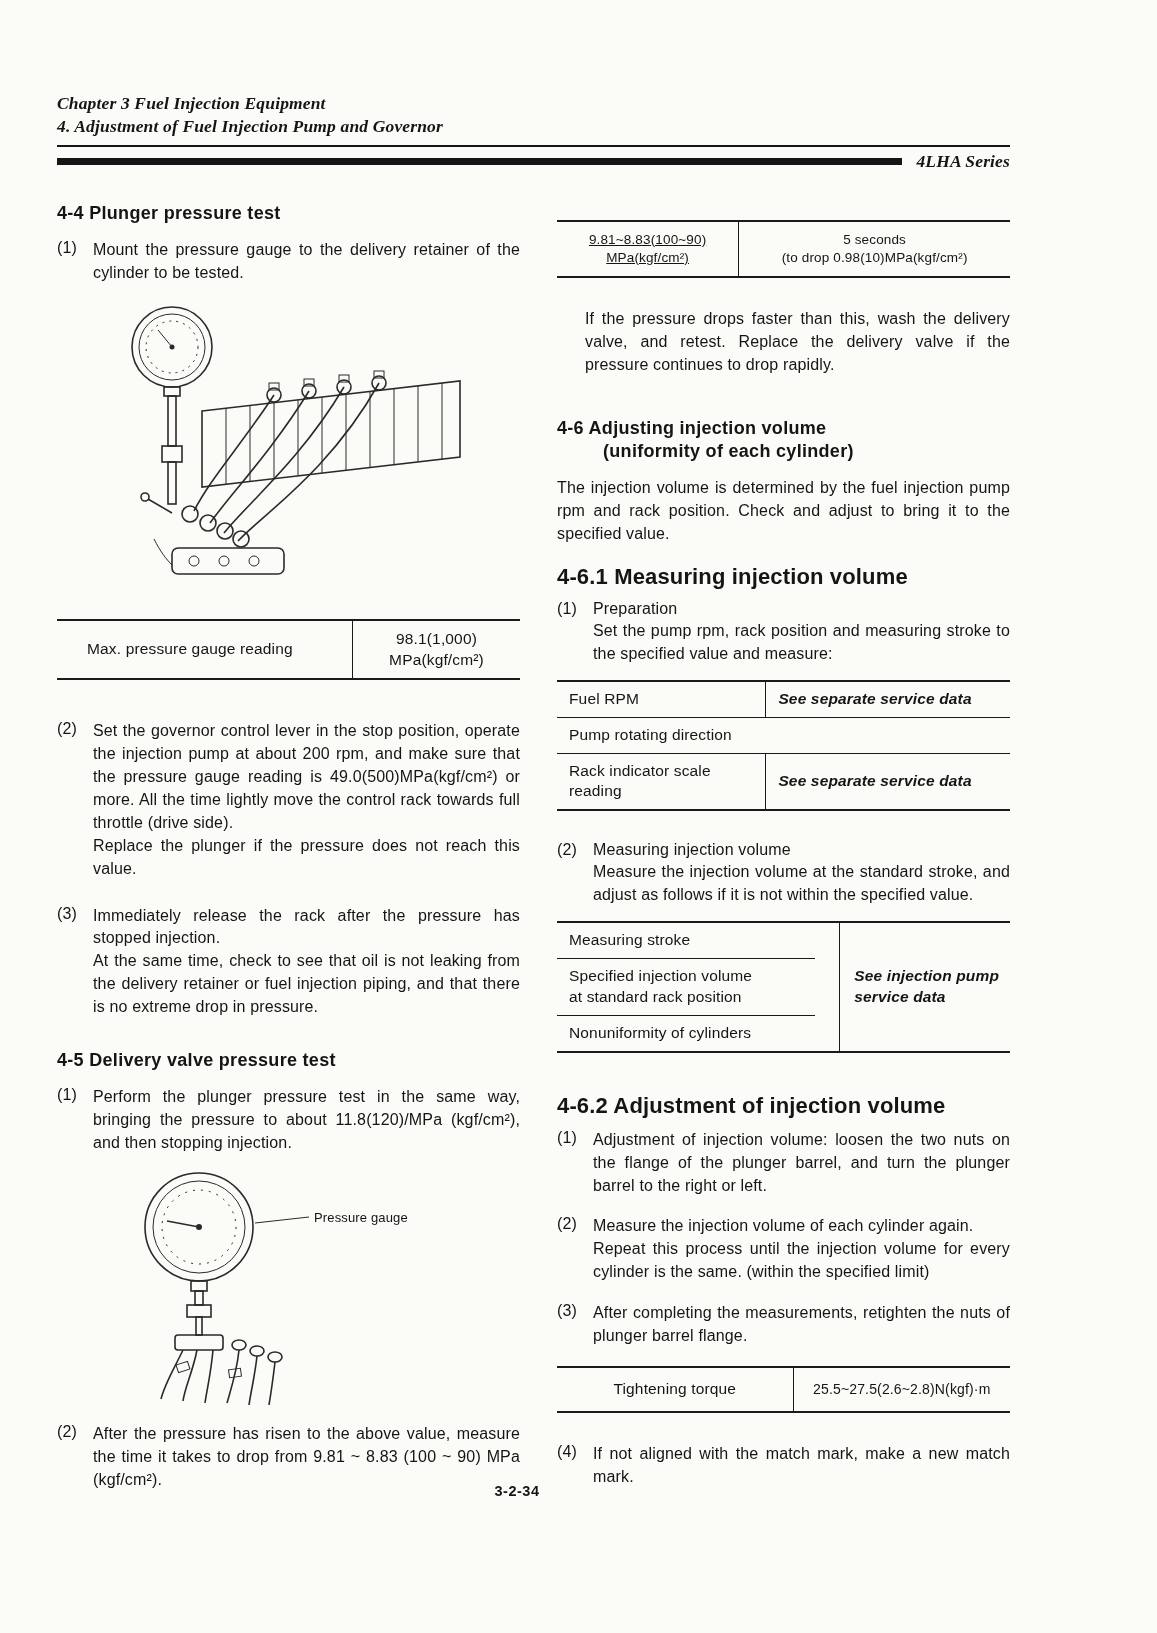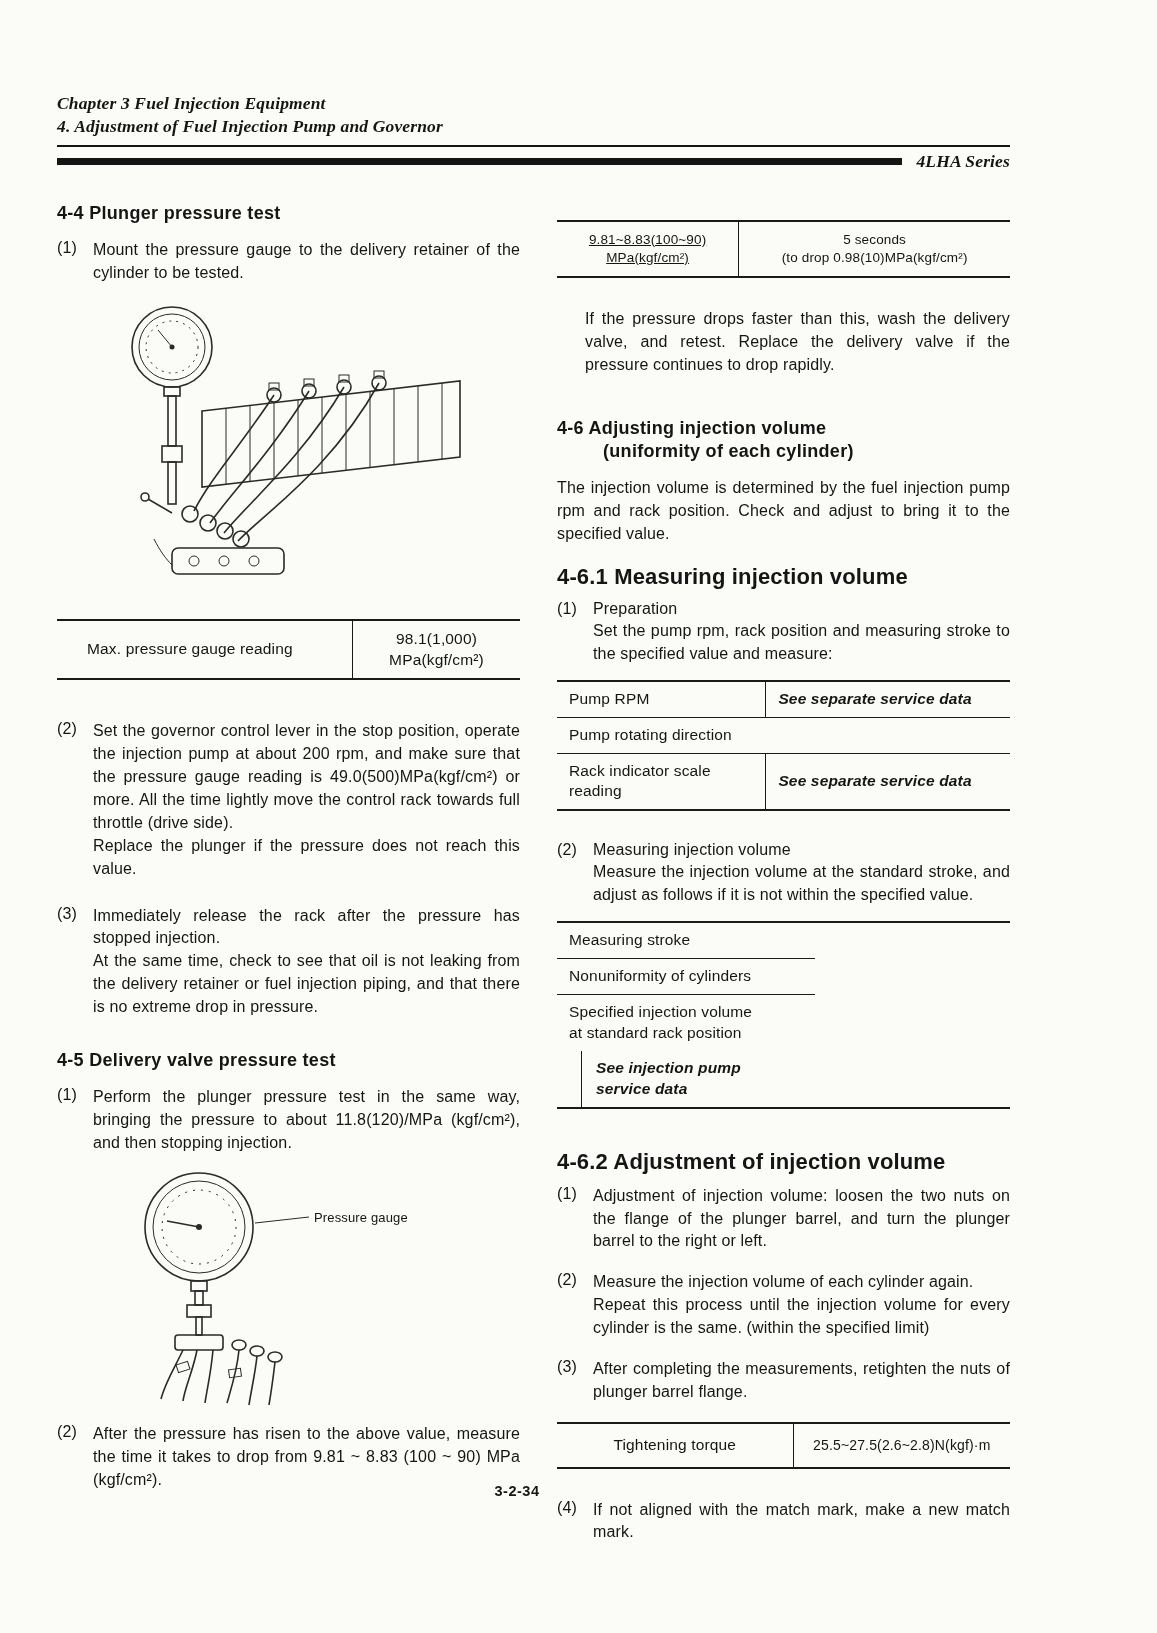--- a/index.html
+++ b/index.html
@@ -68,21 +68,21 @@
   .spec-tbl .value { width: 168px; border-left: 1.5px solid #1a1a1a; justify-content: center; text-align: center; padding: 8px 4px; }
 
   .drop-tbl { font-size: 13.5px; }
   .drop-tbl .c1 { width: 40%; justify-content: center; text-align: center; padding: 9px 6px; text-decoration: underline; }
   .drop-tbl .c2 { flex: 1; border-left: 1.5px solid #1a1a1a; justify-content: center; text-align: center; padding: 9px 6px; }
 
   .prep-tbl .label { width: 46%; padding: 7px 4px 7px 12px; }
   .prep-tbl .value { flex: 1; border-left: 1.5px solid #1a1a1a; padding: 7px 4px 7px 12px; }
   .svc { font-style: italic; font-weight: bold; }
 
-  .vol-tbl { display: flex; flex-direction: column; }
+  .vol-tbl { display: flex; }
   .vol-left { width: 57%; }
   .vcell { padding: 7px 4px 7px 12px; }
   .vcell + .vcell { border-top: 1.5px solid #1a1a1a; }
   .vol-right { flex: 1; border-left: 1.5px solid #1a1a1a; display: flex; align-items: center; padding: 7px 4px 7px 14px; margin-left: 24px; }
 
   .torque-tbl { font-size: 14px; }
   .torque-tbl .c1 { width: 52%; justify-content: center; text-align: center; padding: 11px 6px; font-size: 15.5px; }
   .torque-tbl .c2 { flex: 1; border-left: 1.5px solid #1a1a1a; justify-content: center; text-align: center; padding: 11px 6px; }
 
   
@@ -283,21 +283,21 @@
       <div class="li mb14">
         <div class="marker">(1)</div>
         <div class="body">
           <div class="ititle">Preparation</div>
           <p class="just">Set the pump rpm, rack position and measuring stroke to the specified value and measure:</p>
         </div>
       </div>
 
       <div class="tbl prep-tbl mb30">
         <div class="tr">
-          <div class="td label">Pump RPM</div>
+          <div class="td label">Fuel RPM</div>
           <div class="td value svc">See separate service data</div>
         </div>
         <div class="tr">
           <div class="td label">Pump rotating direction</div>
         </div>
         <div class="tr">
           <div class="td label preline">Rack indicator scale
 reading</div>
           <div class="td value svc">See separate service data</div>
         </div>
@@ -307,23 +307,23 @@
         <div class="marker">(2)</div>
         <div class="body">
           <div class="ititle">Measuring injection volume</div>
           <p class="just">Measure the injection volume at the standard stroke, and adjust as follows if it is not within the specified value.</p>
         </div>
       </div>
 
       <div class="tbl vol-tbl mb40">
         <div class="vol-left">
           <div class="vcell">Measuring stroke</div>
-          <div class="vcell">Nonuniformity of cylinders</div>
           <div class="vcell preline">Specified injection volume
 at standard rack position</div>
+          <div class="vcell">Nonuniformity of cylinders</div>
         </div>
         <div class="vol-right svc preline">See injection pump
 service data</div>
       </div>
 
       <div class="h3">4-6.2 Adjustment of injection volume</div>
 
       <div class="li mb18">
         <div class="marker">(1)</div>
         <div class="body just">Adjustment of injection volume: loosen the two nuts on the flange of the plunger barrel, and turn the plunger barrel to the right or left.</div>

